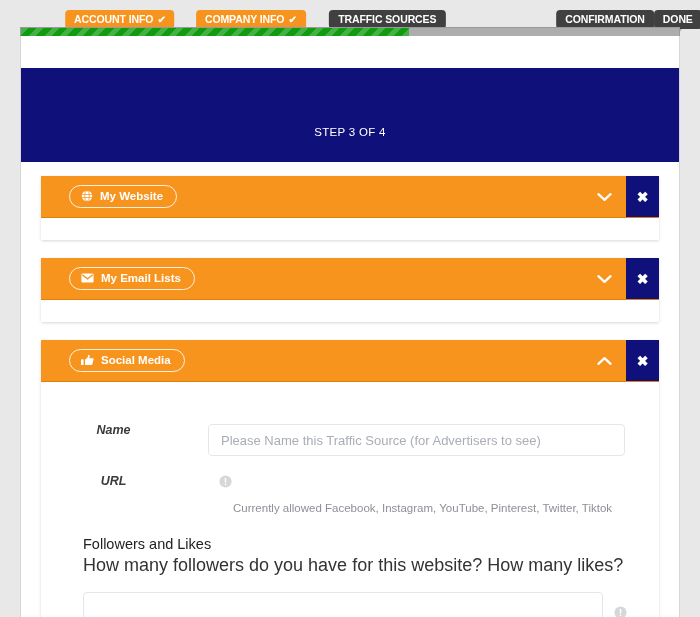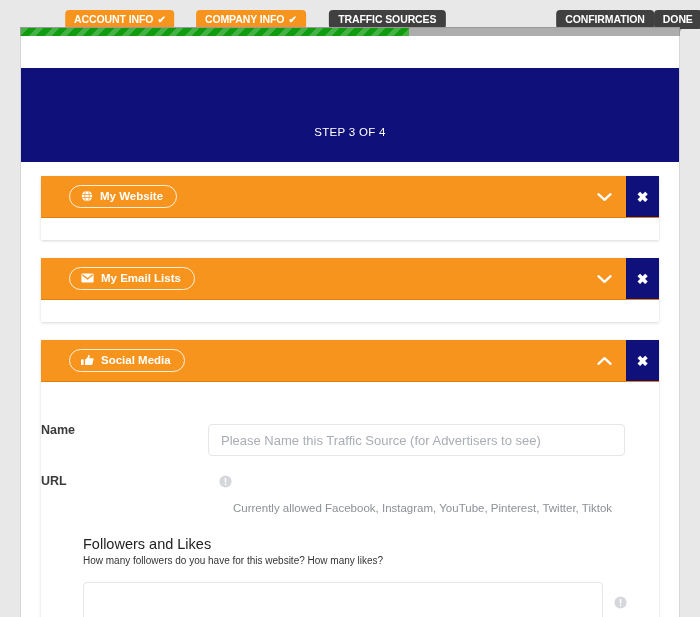--- a/index.html
+++ b/index.html
@@ -164,25 +164,26 @@
   .card-body { background: #ffffff; padding: 22px 0 10px 0; }
 
   .form-row {
     display: flex;
     align-items: center;
     margin-bottom: 18px;
     padding-right: 6px;
   }
   .form-label {
     width: 167px;
-    text-align: left;
+    text-align: center;
     padding-right: 22px;
     font-size: 12.5px;
     font-weight: bold;
     color: #3b3b3b;
+    font-style: italic;
   }
   .text-input {
     flex: 1;
     height: 32px;
     border: 1px solid #e4e6ea;
     border-radius: 4px;
     padding: 0 12px;
     font-family: "Liberation Sans", sans-serif;
     font-size: 13px;
     color: #333;
@@ -211,21 +212,21 @@
   .section {
     padding: 6px 28px 0 42px;
   }
   .section h3 {
     font-size: 14.5px;
     color: #222;
     font-weight: normal;
     margin-bottom: 3px;
   }
   .section p.q {
-    font-size: 10px;
+    font-size: 18px;
     color: #333;
     margin-bottom: 16px;
   }
   .ta-row { display: flex; align-items: flex-start; }
   .textarea {
     flex: 1;
     height: 60px;
     border: 1px solid #e4e6ea;
     border-radius: 4px;
     background: #ffffff;

